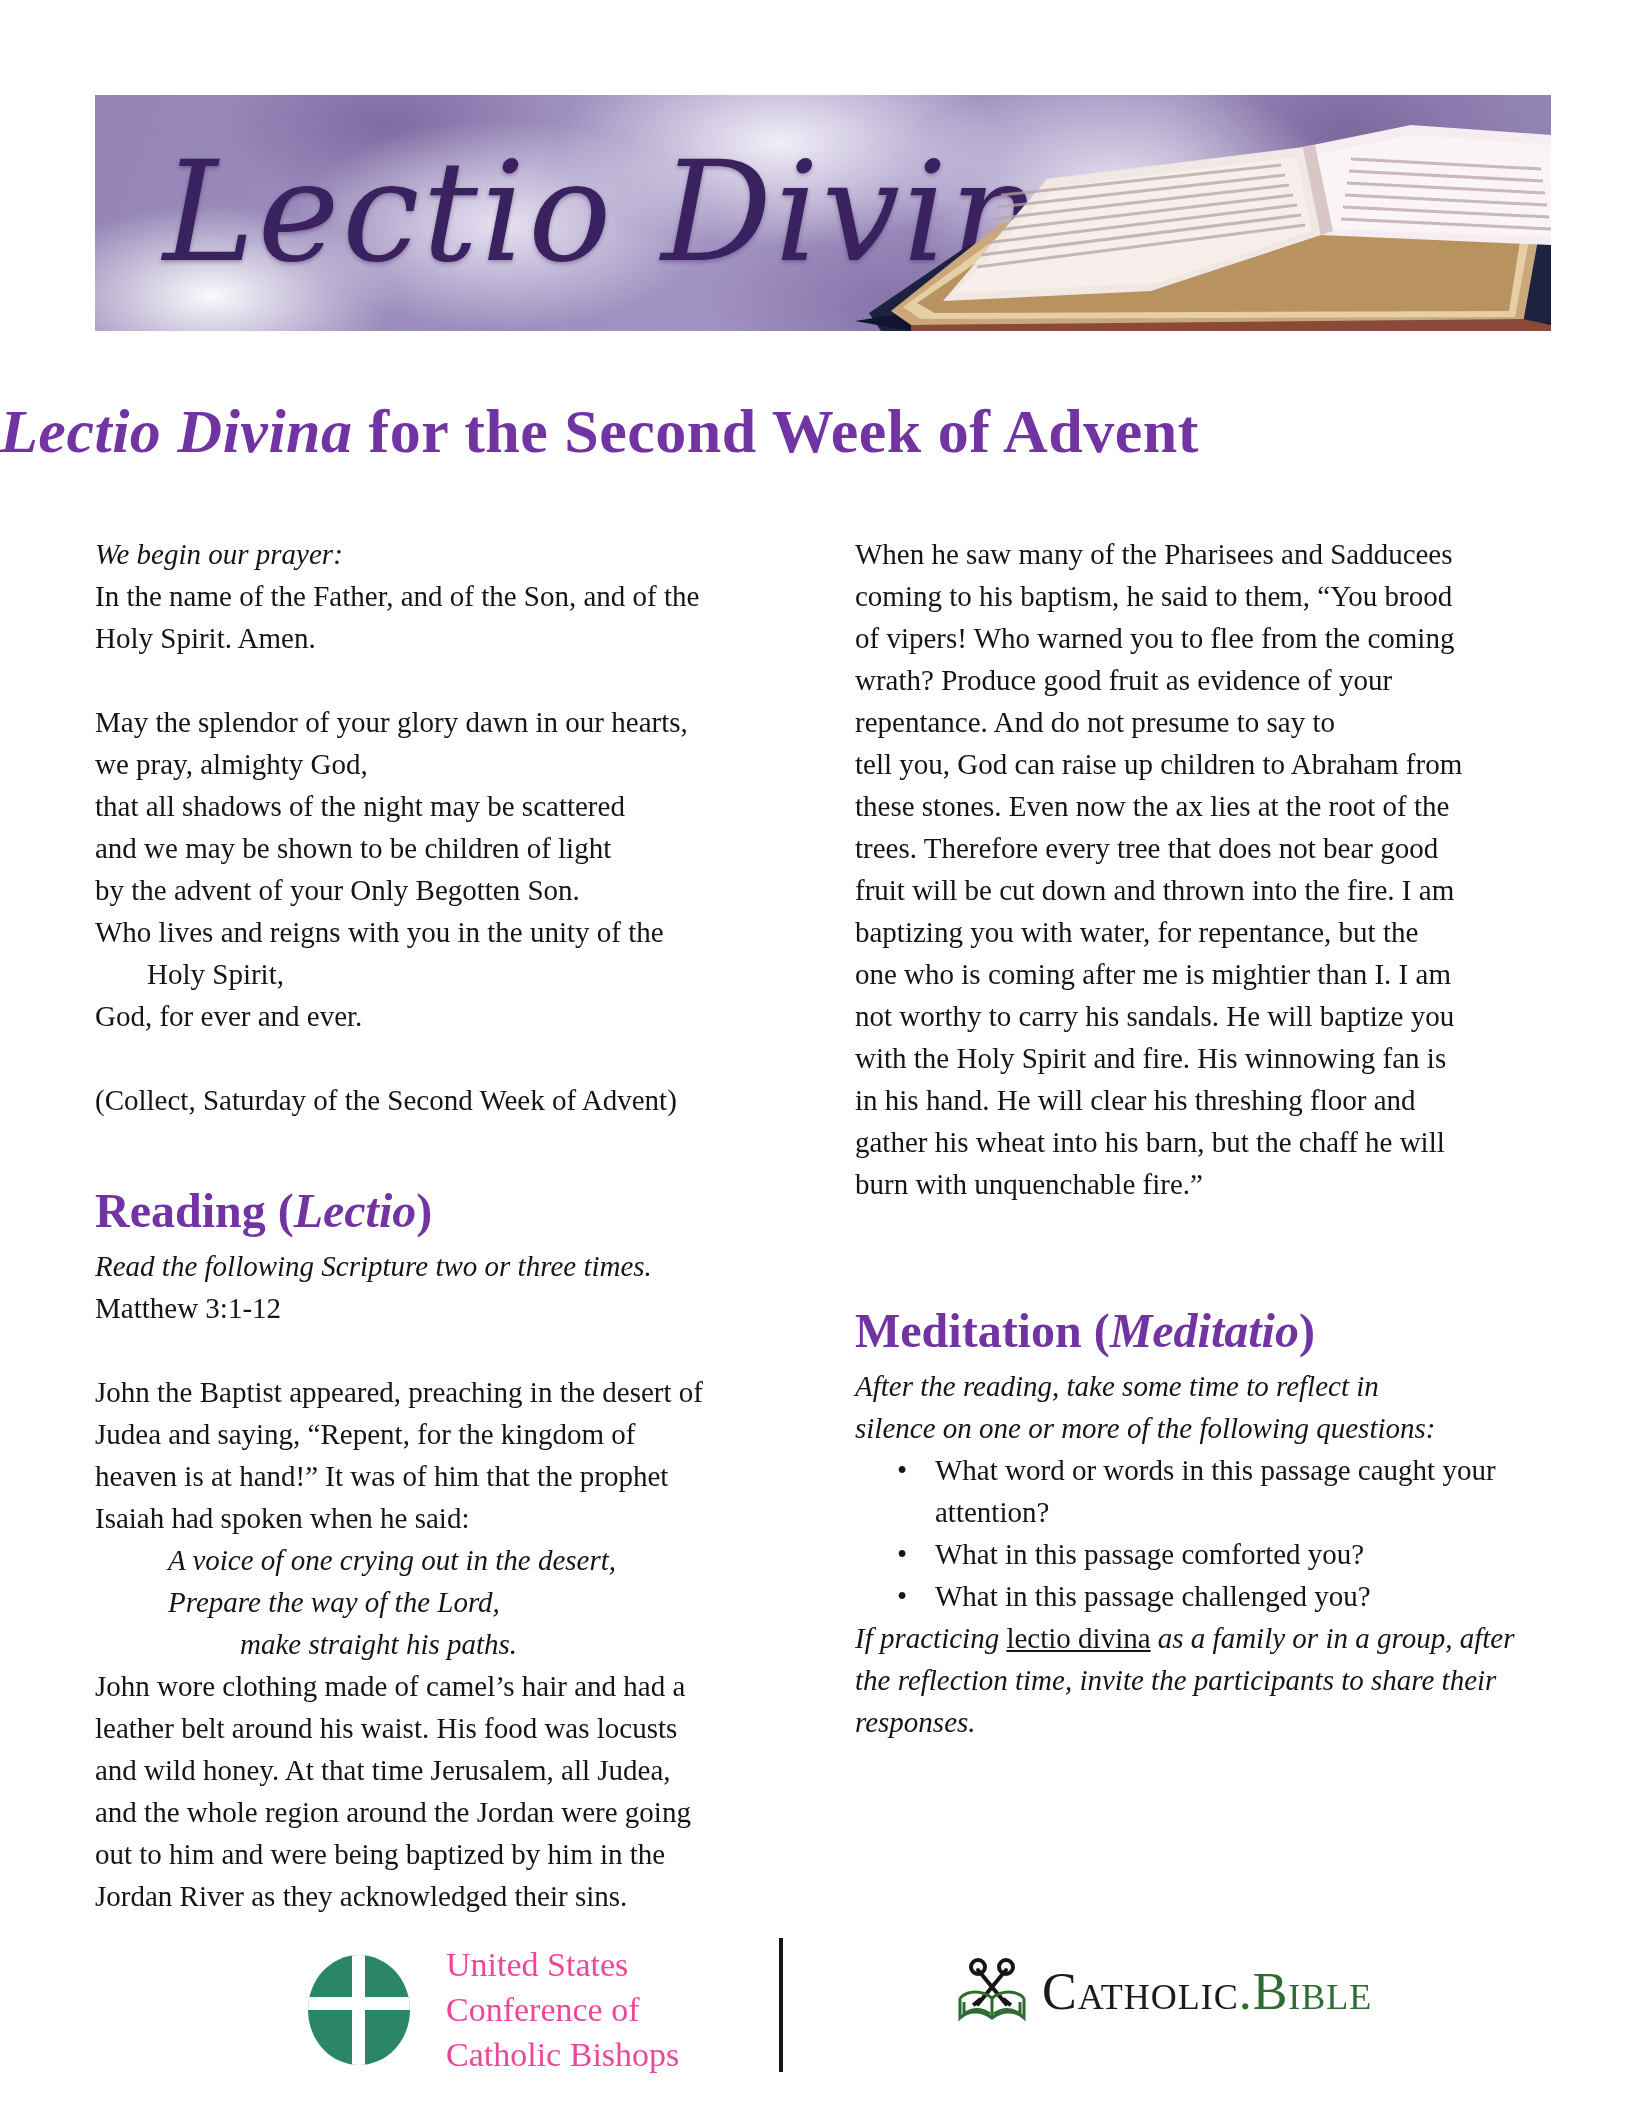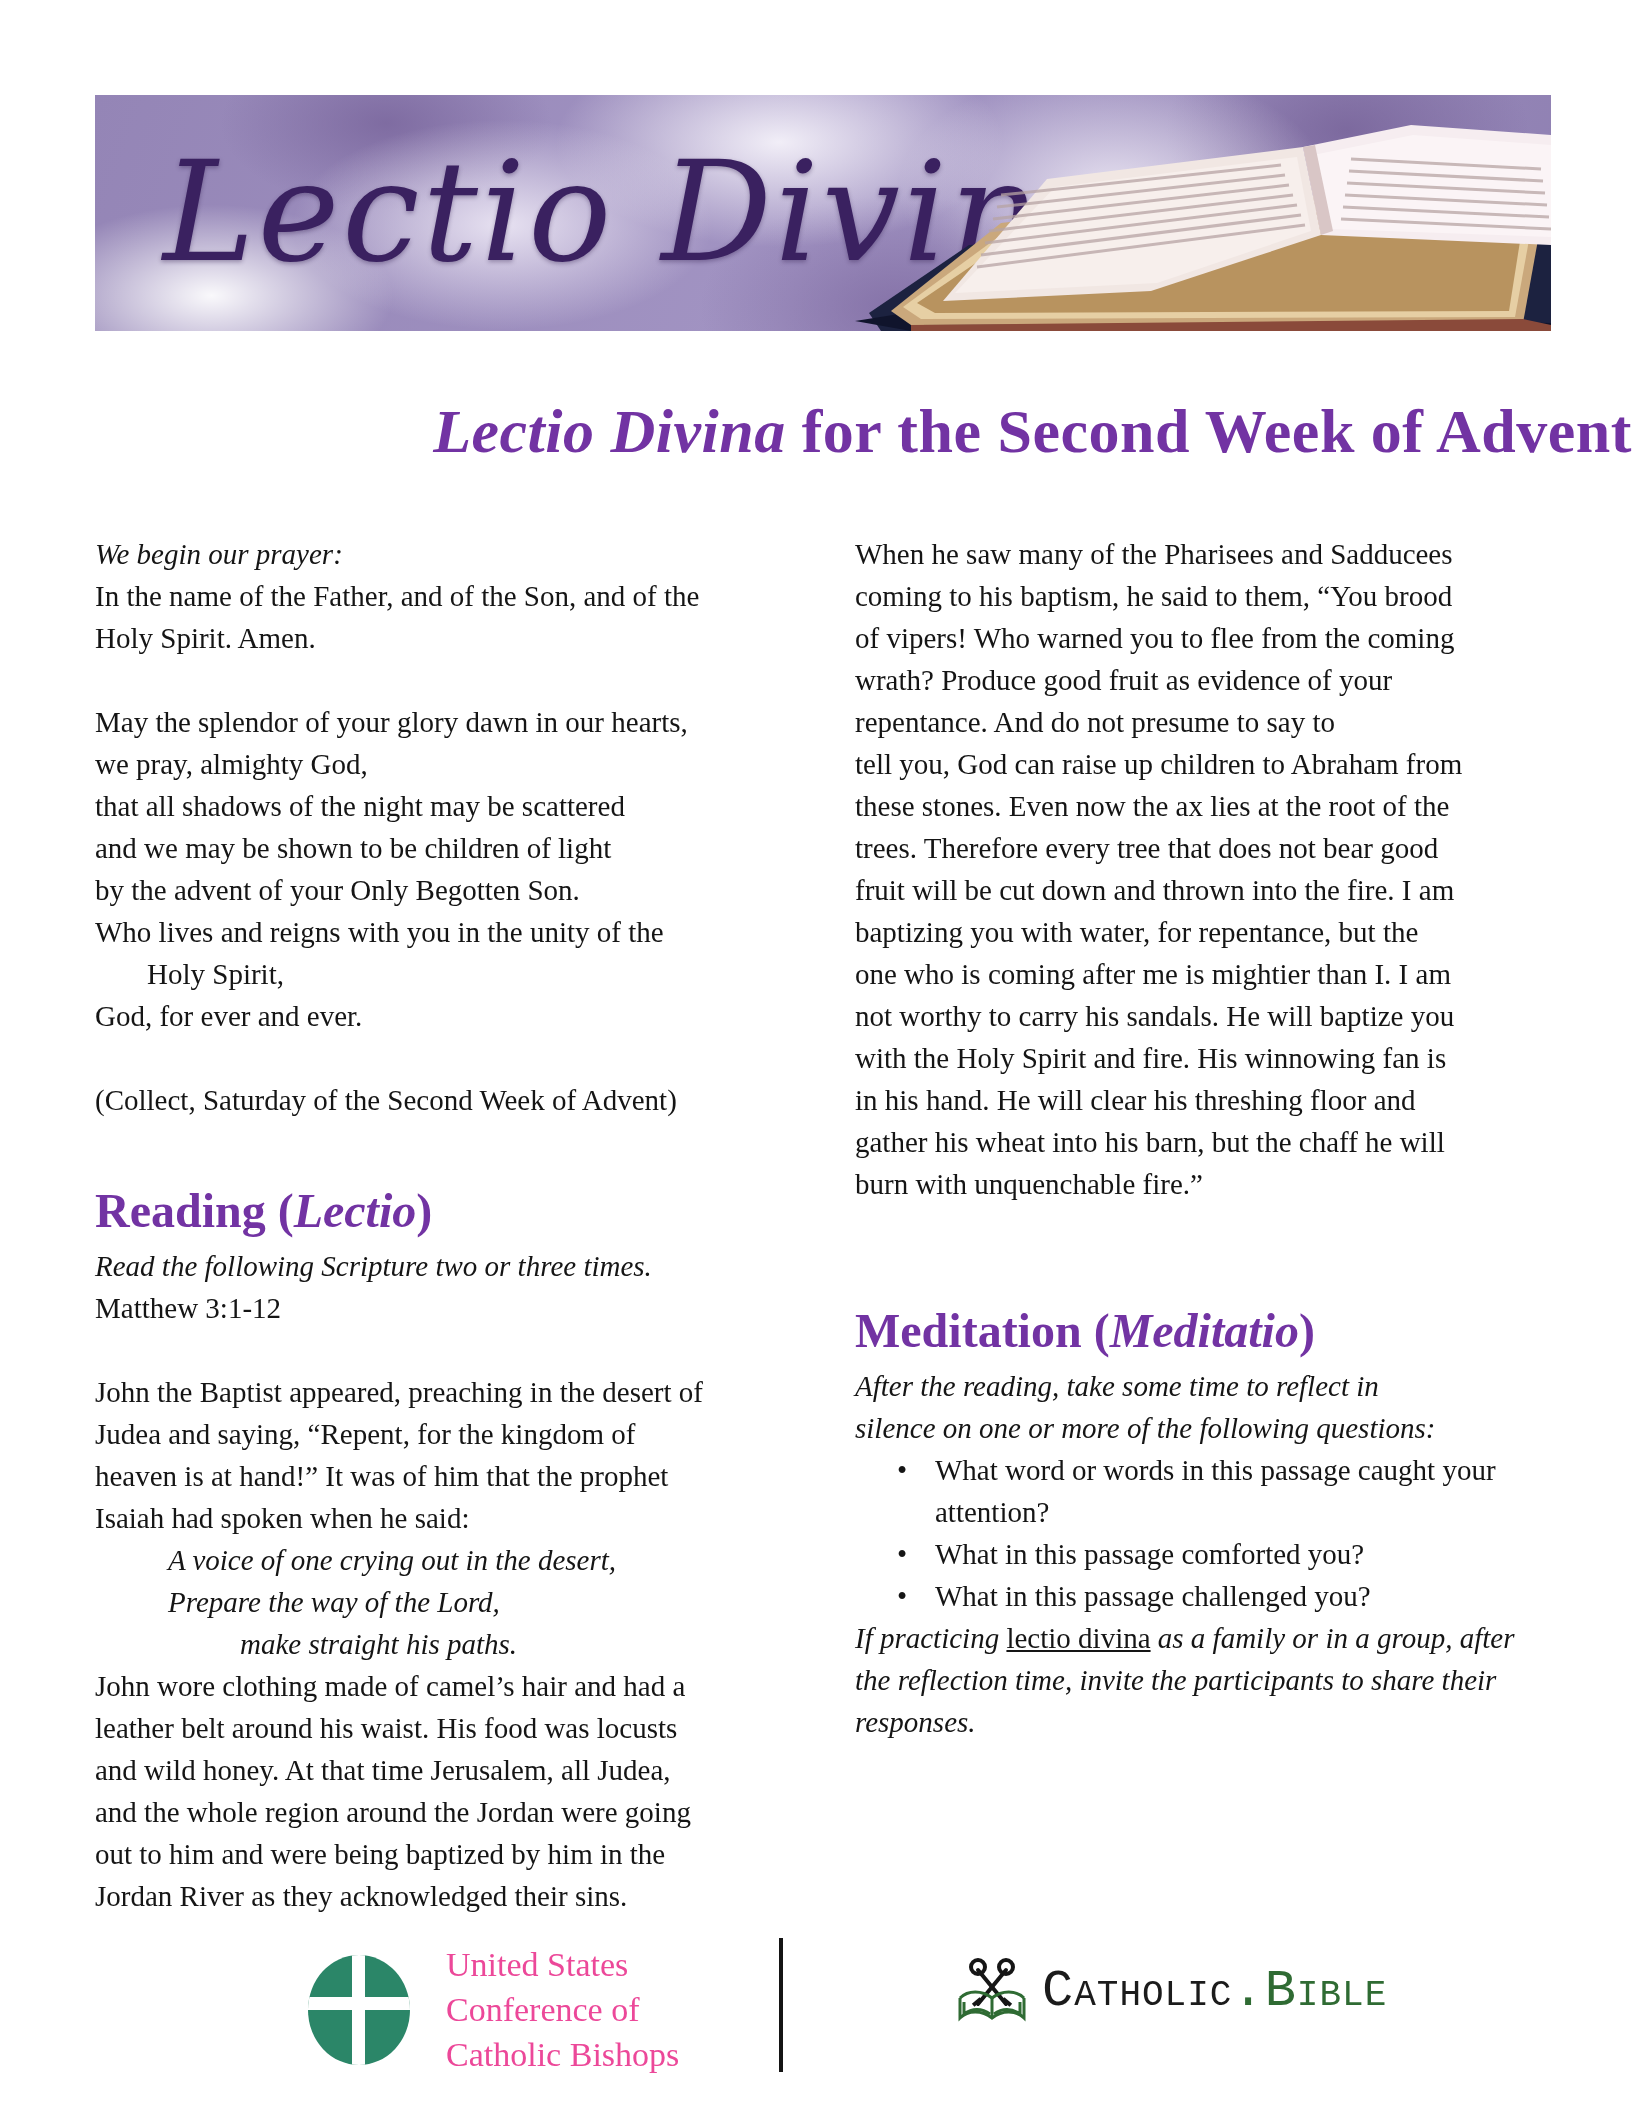--- a/index.html
+++ b/index.html
@@ -39,21 +39,21 @@
     position:absolute; left:68px; top:32px;
     font-family:"DejaVu Serif", serif; font-style:italic; font-weight:500;
     font-size:138px; line-height:1.25; letter-spacing:3px;
     color:#3a2160; text-shadow:0 2px 4px rgba(40,20,70,0.35);
   }
   .banner-book { position:absolute; right:0; bottom:0; }
 
   
   .page-title {
     position:absolute; left:0; top:396px; width:1632px;
-    text-align:right; font-size:62px; font-weight:bold;
+    text-align:left; font-size:62px; font-weight:bold;
     color:#7233a3; letter-spacing:0.5px;
   }
   .page-title .ital { font-style:italic; }
 
   
   .col { position:absolute; top:533px; font-size:29px; line-height:42px; }
   .col-left  { left:95px;  width:705px; }
   .col-right { left:855px; width:700px; }
 
   .line { white-space:nowrap; min-height:42px; }
@@ -86,21 +86,21 @@
     display:flex; align-items:center; gap:36px;
   }
   .usccb-text { font-size:34px; line-height:45px; color:#ec4899; }
   .usccb-text .line { min-height:45px; }
   .footer-divider {
     position:absolute; left:779px; top:1938px; width:4px; height:134px;
     background:#141414;
   }
   .footer-bible {
     position:absolute; left:952px; top:1952px;
-    display:flex; align-items:center; gap:10px;font-family:Liberation Mono, monospace;
+    display:flex; align-items:center; gap:10px;
   }
   .bible-word { font-variant:small-caps; font-size:52px; line-height:1; letter-spacing:1px; }
   .bible-black { color:#1b1b1b; }
   .bible-green { color:#2f6b33; }
 </style>
 </head>
 <body>
 
 <div class="page">
 

